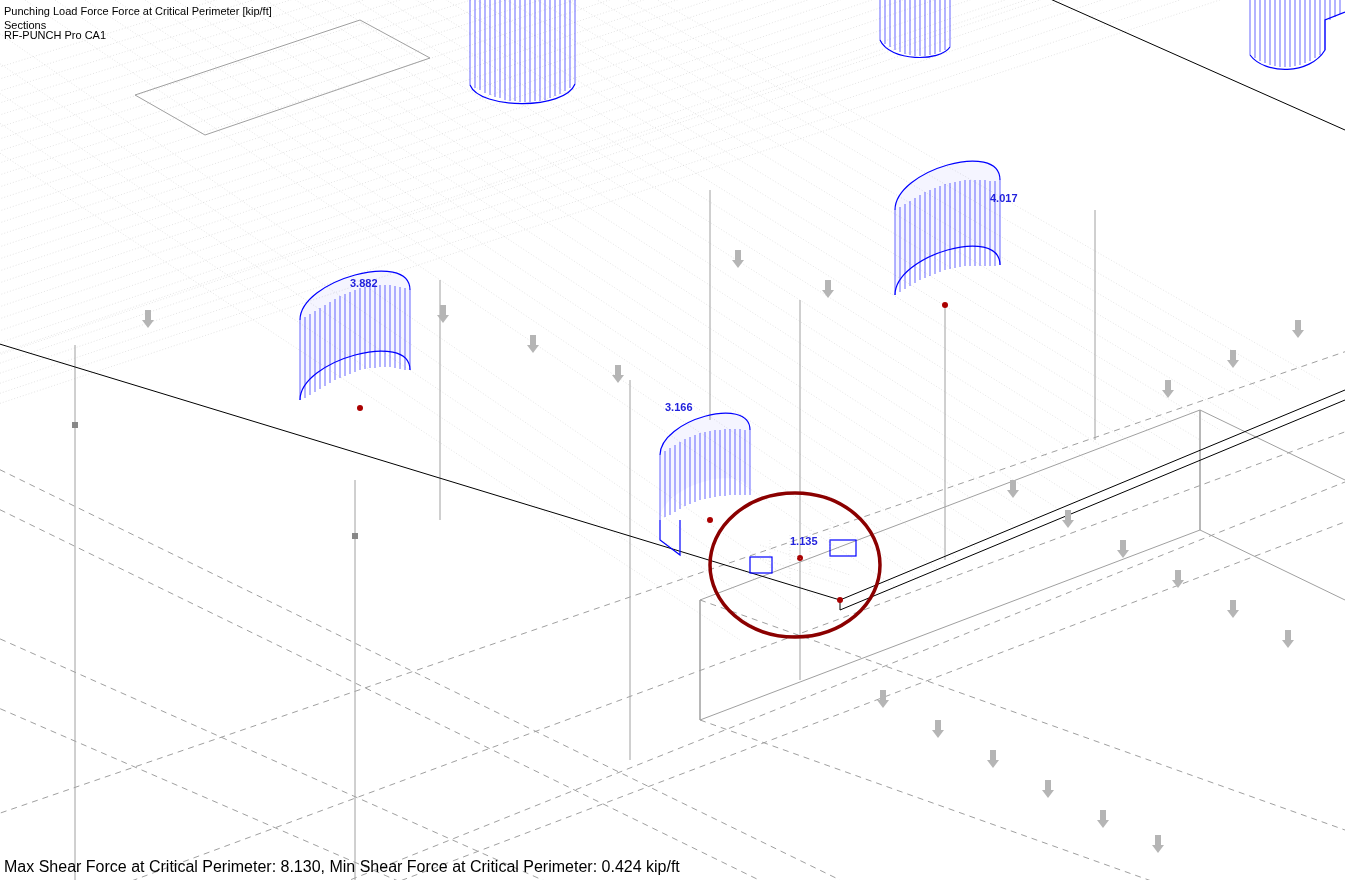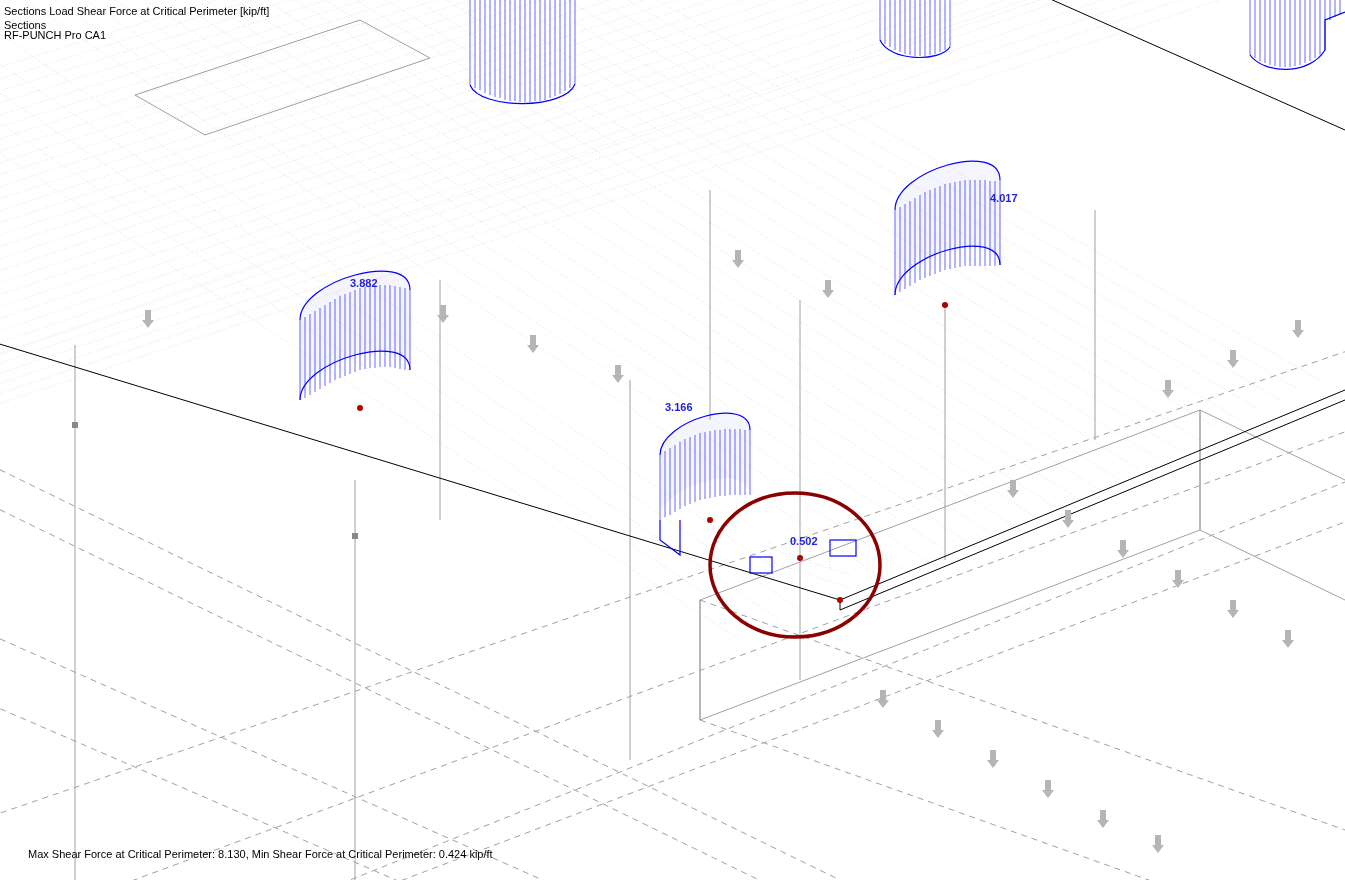--- a/index.html
+++ b/index.html
@@ -18,25 +18,24 @@
     position: absolute;
     left: 4px;
     line-height: 14px;
     font-size: 11px;
     color: #000;
     white-space: nowrap;
   }
   .status-text {
     position: absolute;
     left: 4px;
-    bottom: 20px;
-    font-size: 11px;
+    bottom: 4px;
+    font-size: 16px;
     color: #000;
     white-space: nowrap;
-    margin-left: 24px;
   }
   .value-label {
     position: absolute;
     color: #2222dd;
     font-size: 11px;
     font-weight: bold;
   }
   svg.scene {
     position: absolute;
     top: 0; left: 0;
@@ -423,22 +422,22 @@
     <path class="grid-line" d="M 760 558 L 850 588"></path>
     <path class="grid-line" d="M 770 540 L 770 585"></path>
     <path class="grid-line" d="M 790 535 L 790 580"></path>
     <path class="grid-line" d="M 810 530 L 810 575"></path>
     <path class="grid-line" d="M 830 525 L 830 570"></path>
   </g>
 
   <ellipse class="highlight-ring" cx="795" cy="565" rx="85" ry="72"></ellipse>
 </svg>
 
-<div class="overlay-text" style="top:4px">Sections Load Shear Force at Critical Perimeter [kip/ft]</div>
+<div class="overlay-text" style="top:4px">Punching Load Force Force at Critical Perimeter [kip/ft]</div>
 <div class="overlay-text" style="top:18px">Sections</div>
 <div class="overlay-text" style="top:28px">RF-PUNCH Pro CA1</div>
 
 <div class="value-label" style="left:350px; top:277px">3.882</div>
 <div class="value-label" style="left:665px; top:401px">3.166</div>
-<div class="value-label" style="left:790px; top:535px">0.502</div>
+<div class="value-label" style="left:790px; top:535px">1.135</div>
 <div class="value-label" style="left:990px; top:192px">4.017</div>
 
 <div class="status-text">Max Shear Force at Critical Perimeter: 8.130, Min Shear Force at Critical Perimeter: 0.424 kip/ft</div>
 
 </body></html>

